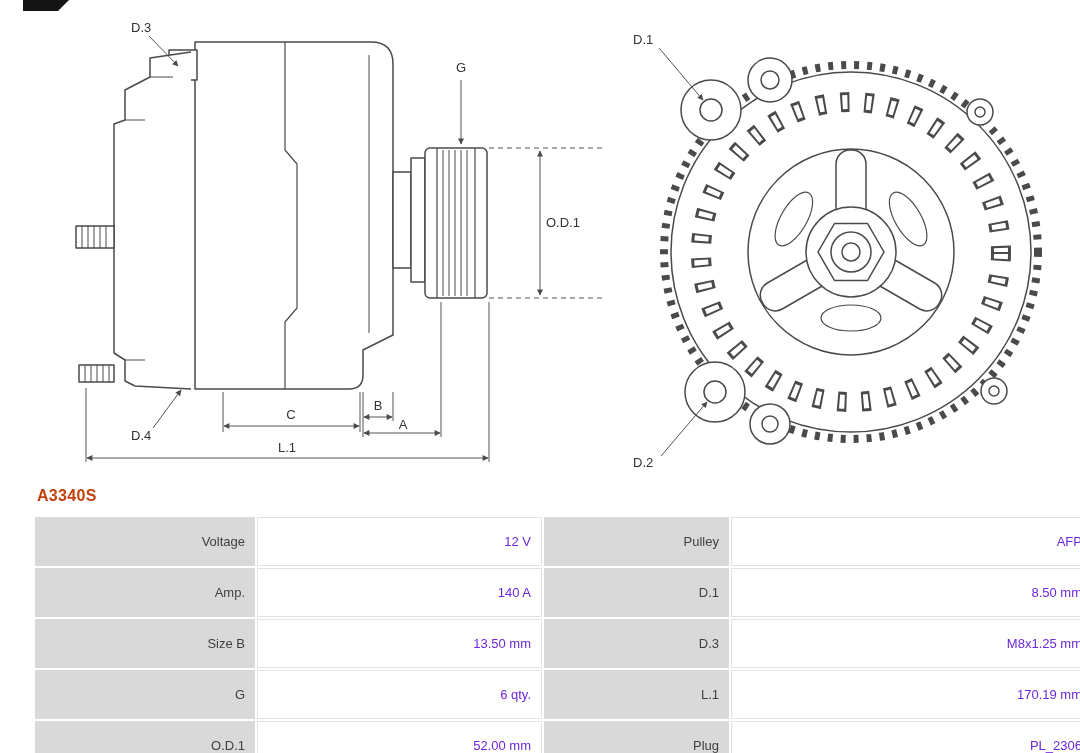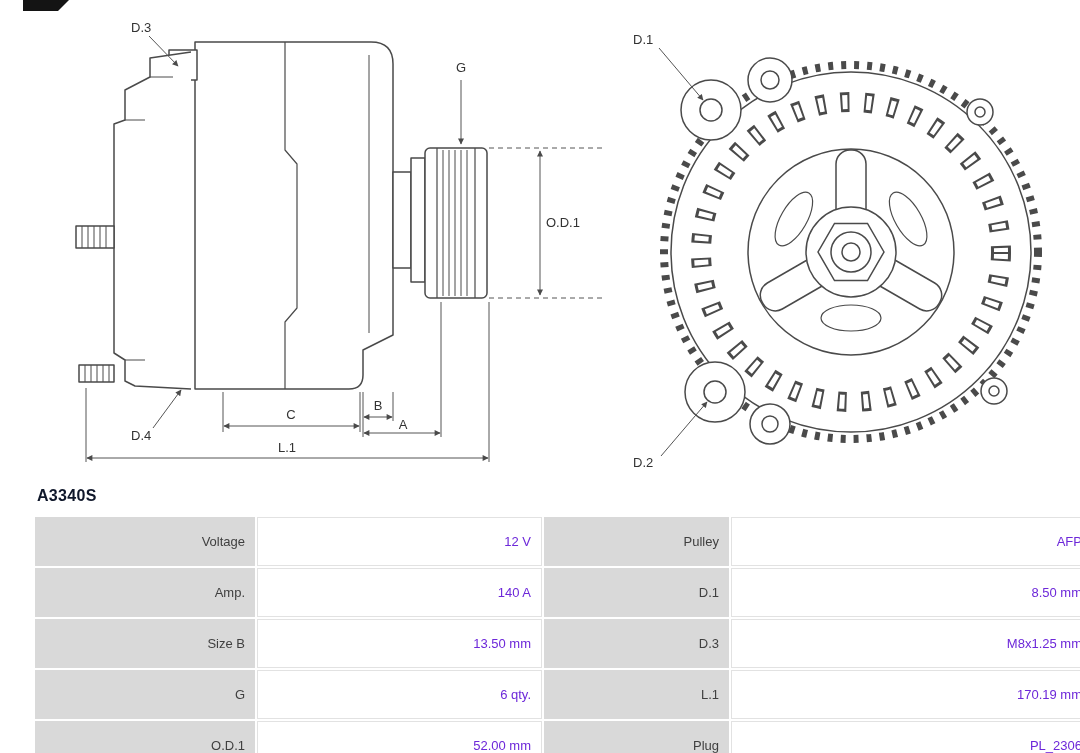--- a/index.html
+++ b/index.html
@@ -24,21 +24,21 @@
     font-family: "Liberation Sans", sans-serif;
     font-size: 13px;
     fill: #333333;
     stroke: none;
   }
   .part-number {
     position: absolute;
     top: 487px; left: 14px;
     font-size: 16px;
     font-weight: 600;
-    color: #0f172a;
+    color: #c2410c;
     letter-spacing: 0.3px;
   }
   table.specs {
     position: absolute;
     top: 515px; left: 10px;
     width: 1052px;
     border-collapse: separate;
     border-spacing: 2px;
     table-layout: fixed;
   }

